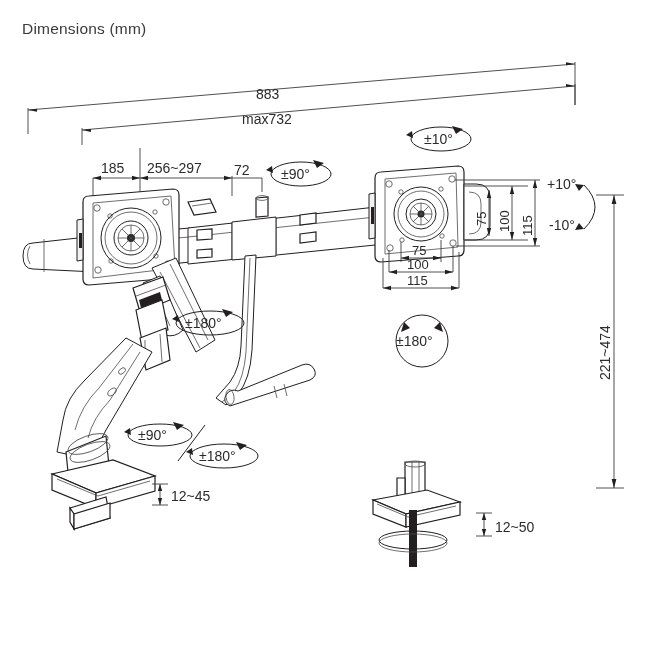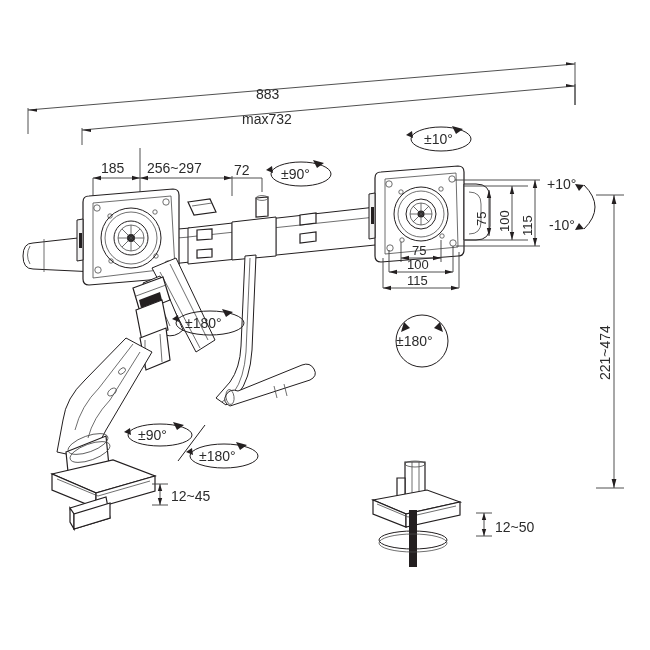--- a/index.html
+++ b/index.html
@@ -30,20 +30,21 @@
     font-size:14px;fill:#2b2b2b;
   }
   .lbl-s{font-size:13px;}
   .arrw{fill:#231f20;stroke:none;}
 </style>
 </head>
 <body>
 
 <div id="stage">
 
+  <div class="title">Dimensions (mm)</div>
 
   <svg viewBox="0 0 650 650" xmlns="http://www.w3.org/2000/svg">
 
     <defs>
       <marker id="tick" markerWidth="6" markerHeight="6" refX="3" refY="3" orient="auto">
         <path d="M3,0 L3,6" stroke="#3c3c3c" stroke-width=".9"></path>
       </marker>
     </defs>
 
     <g>

